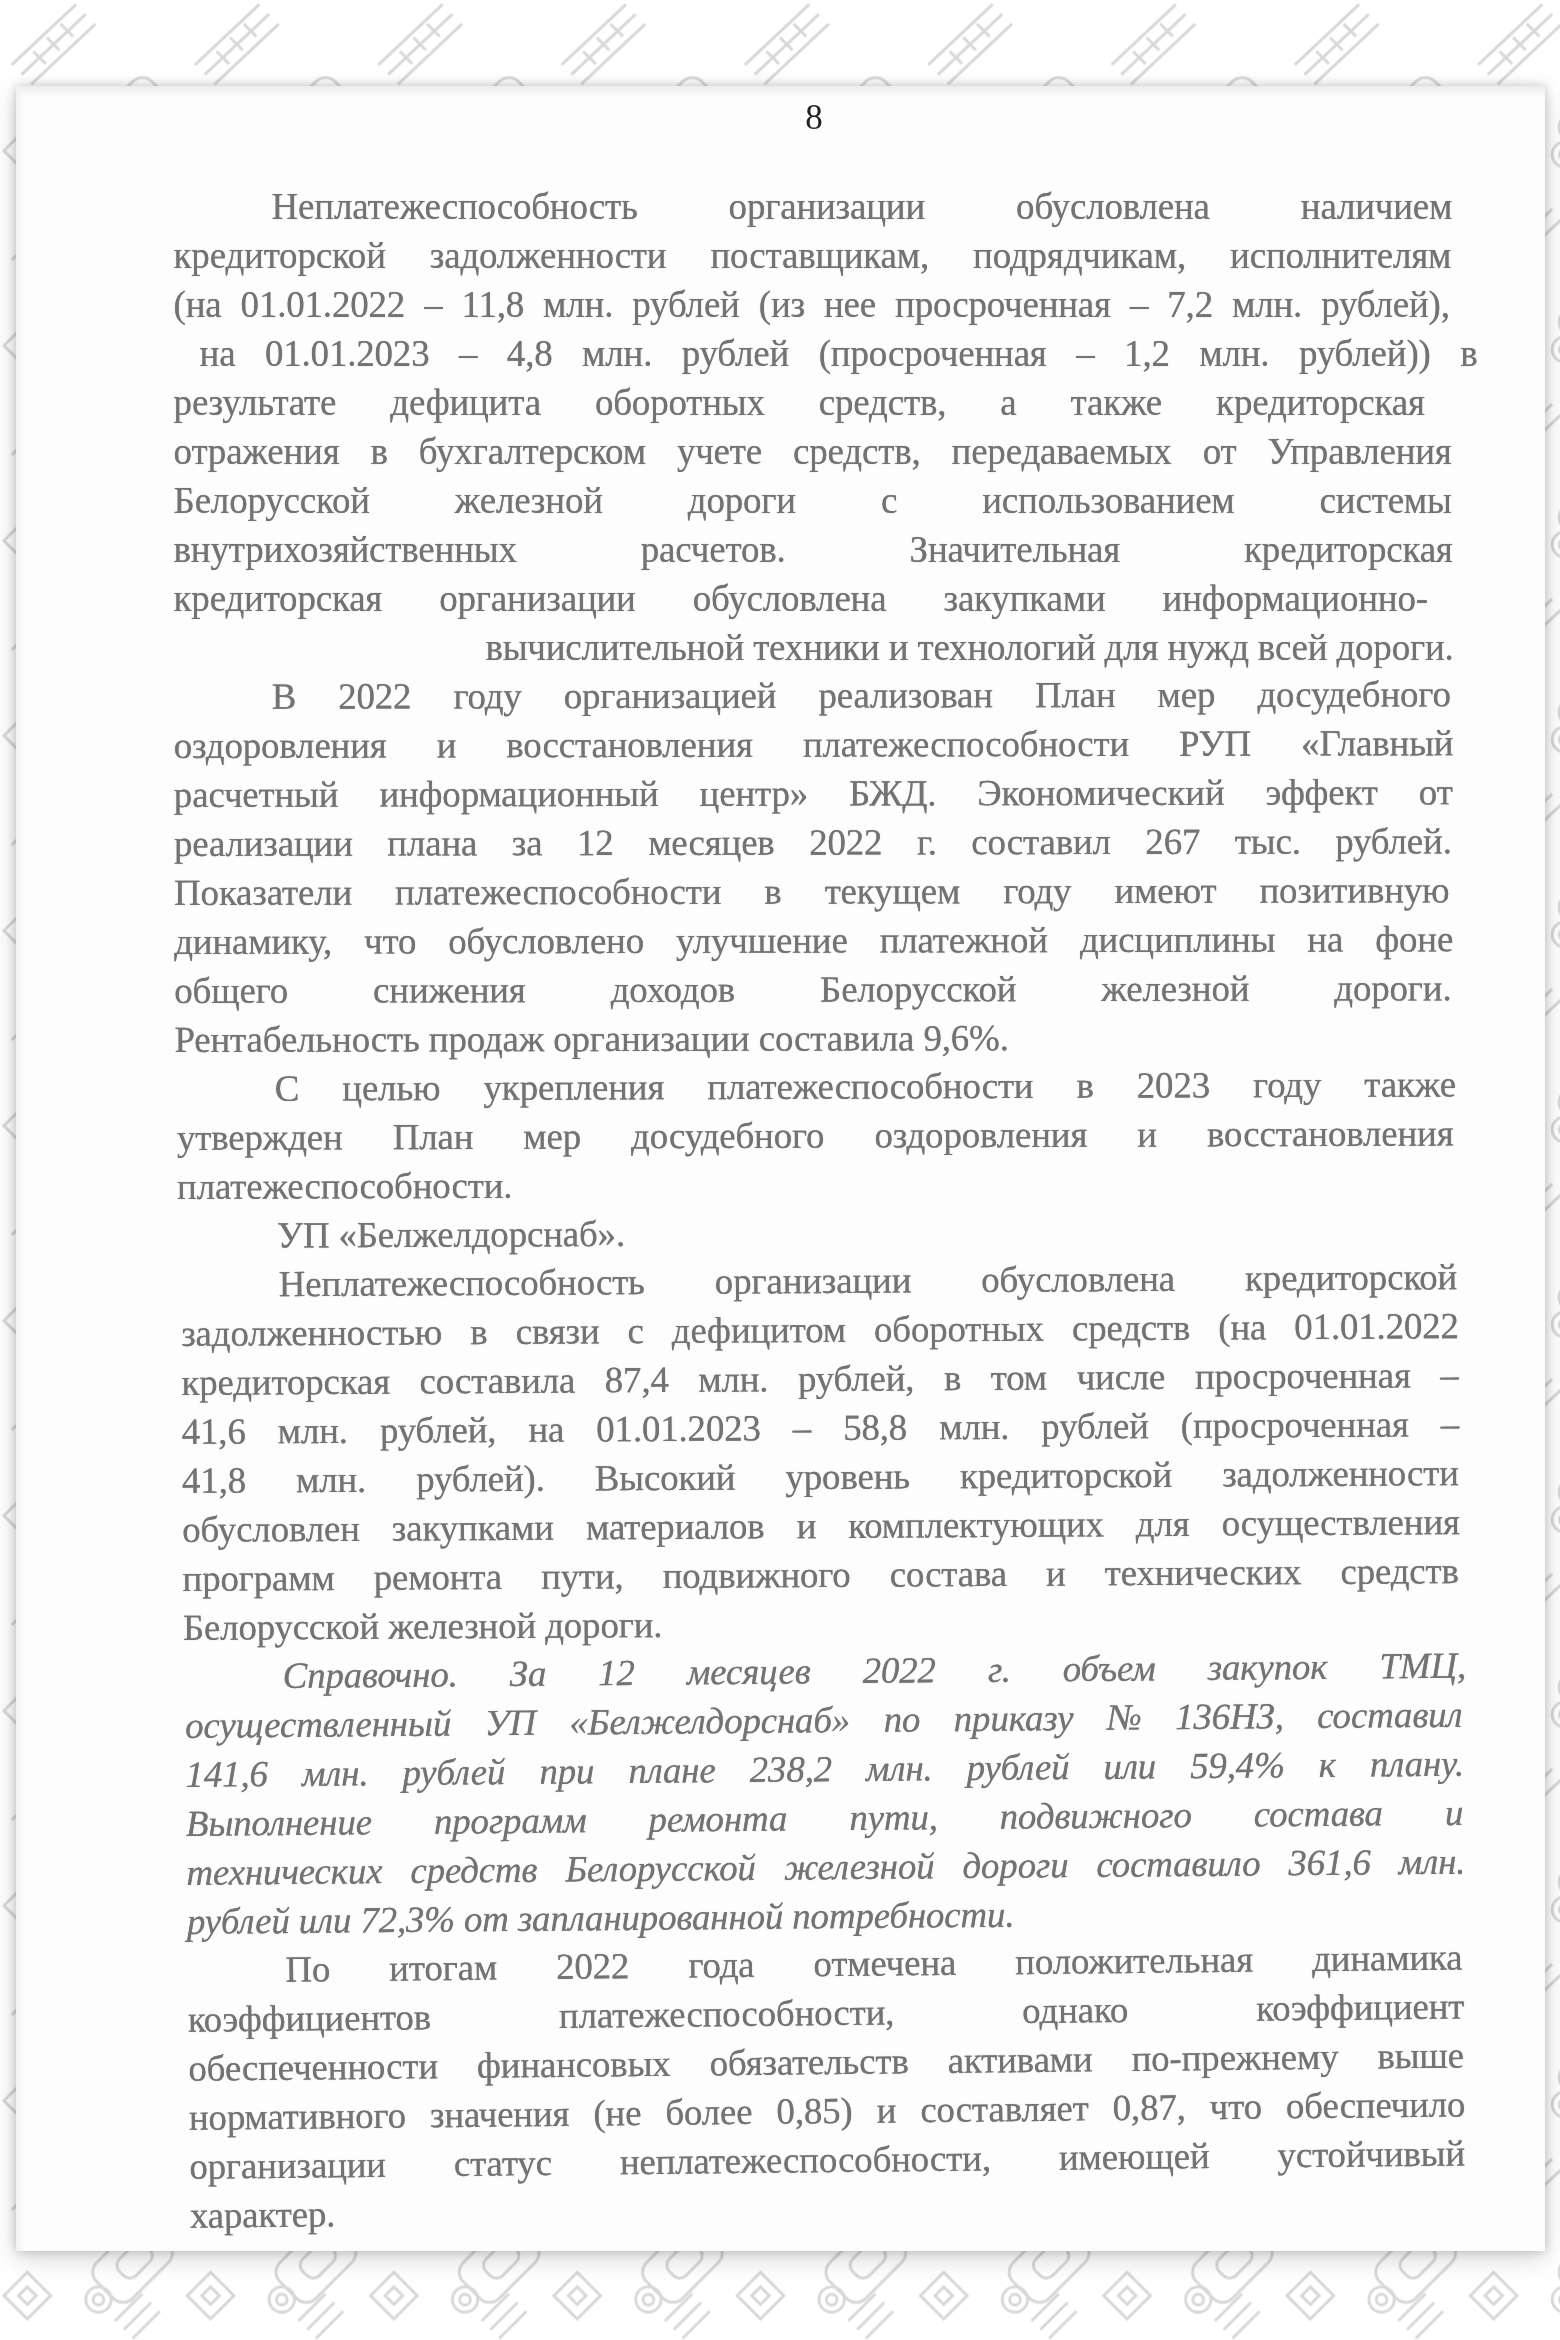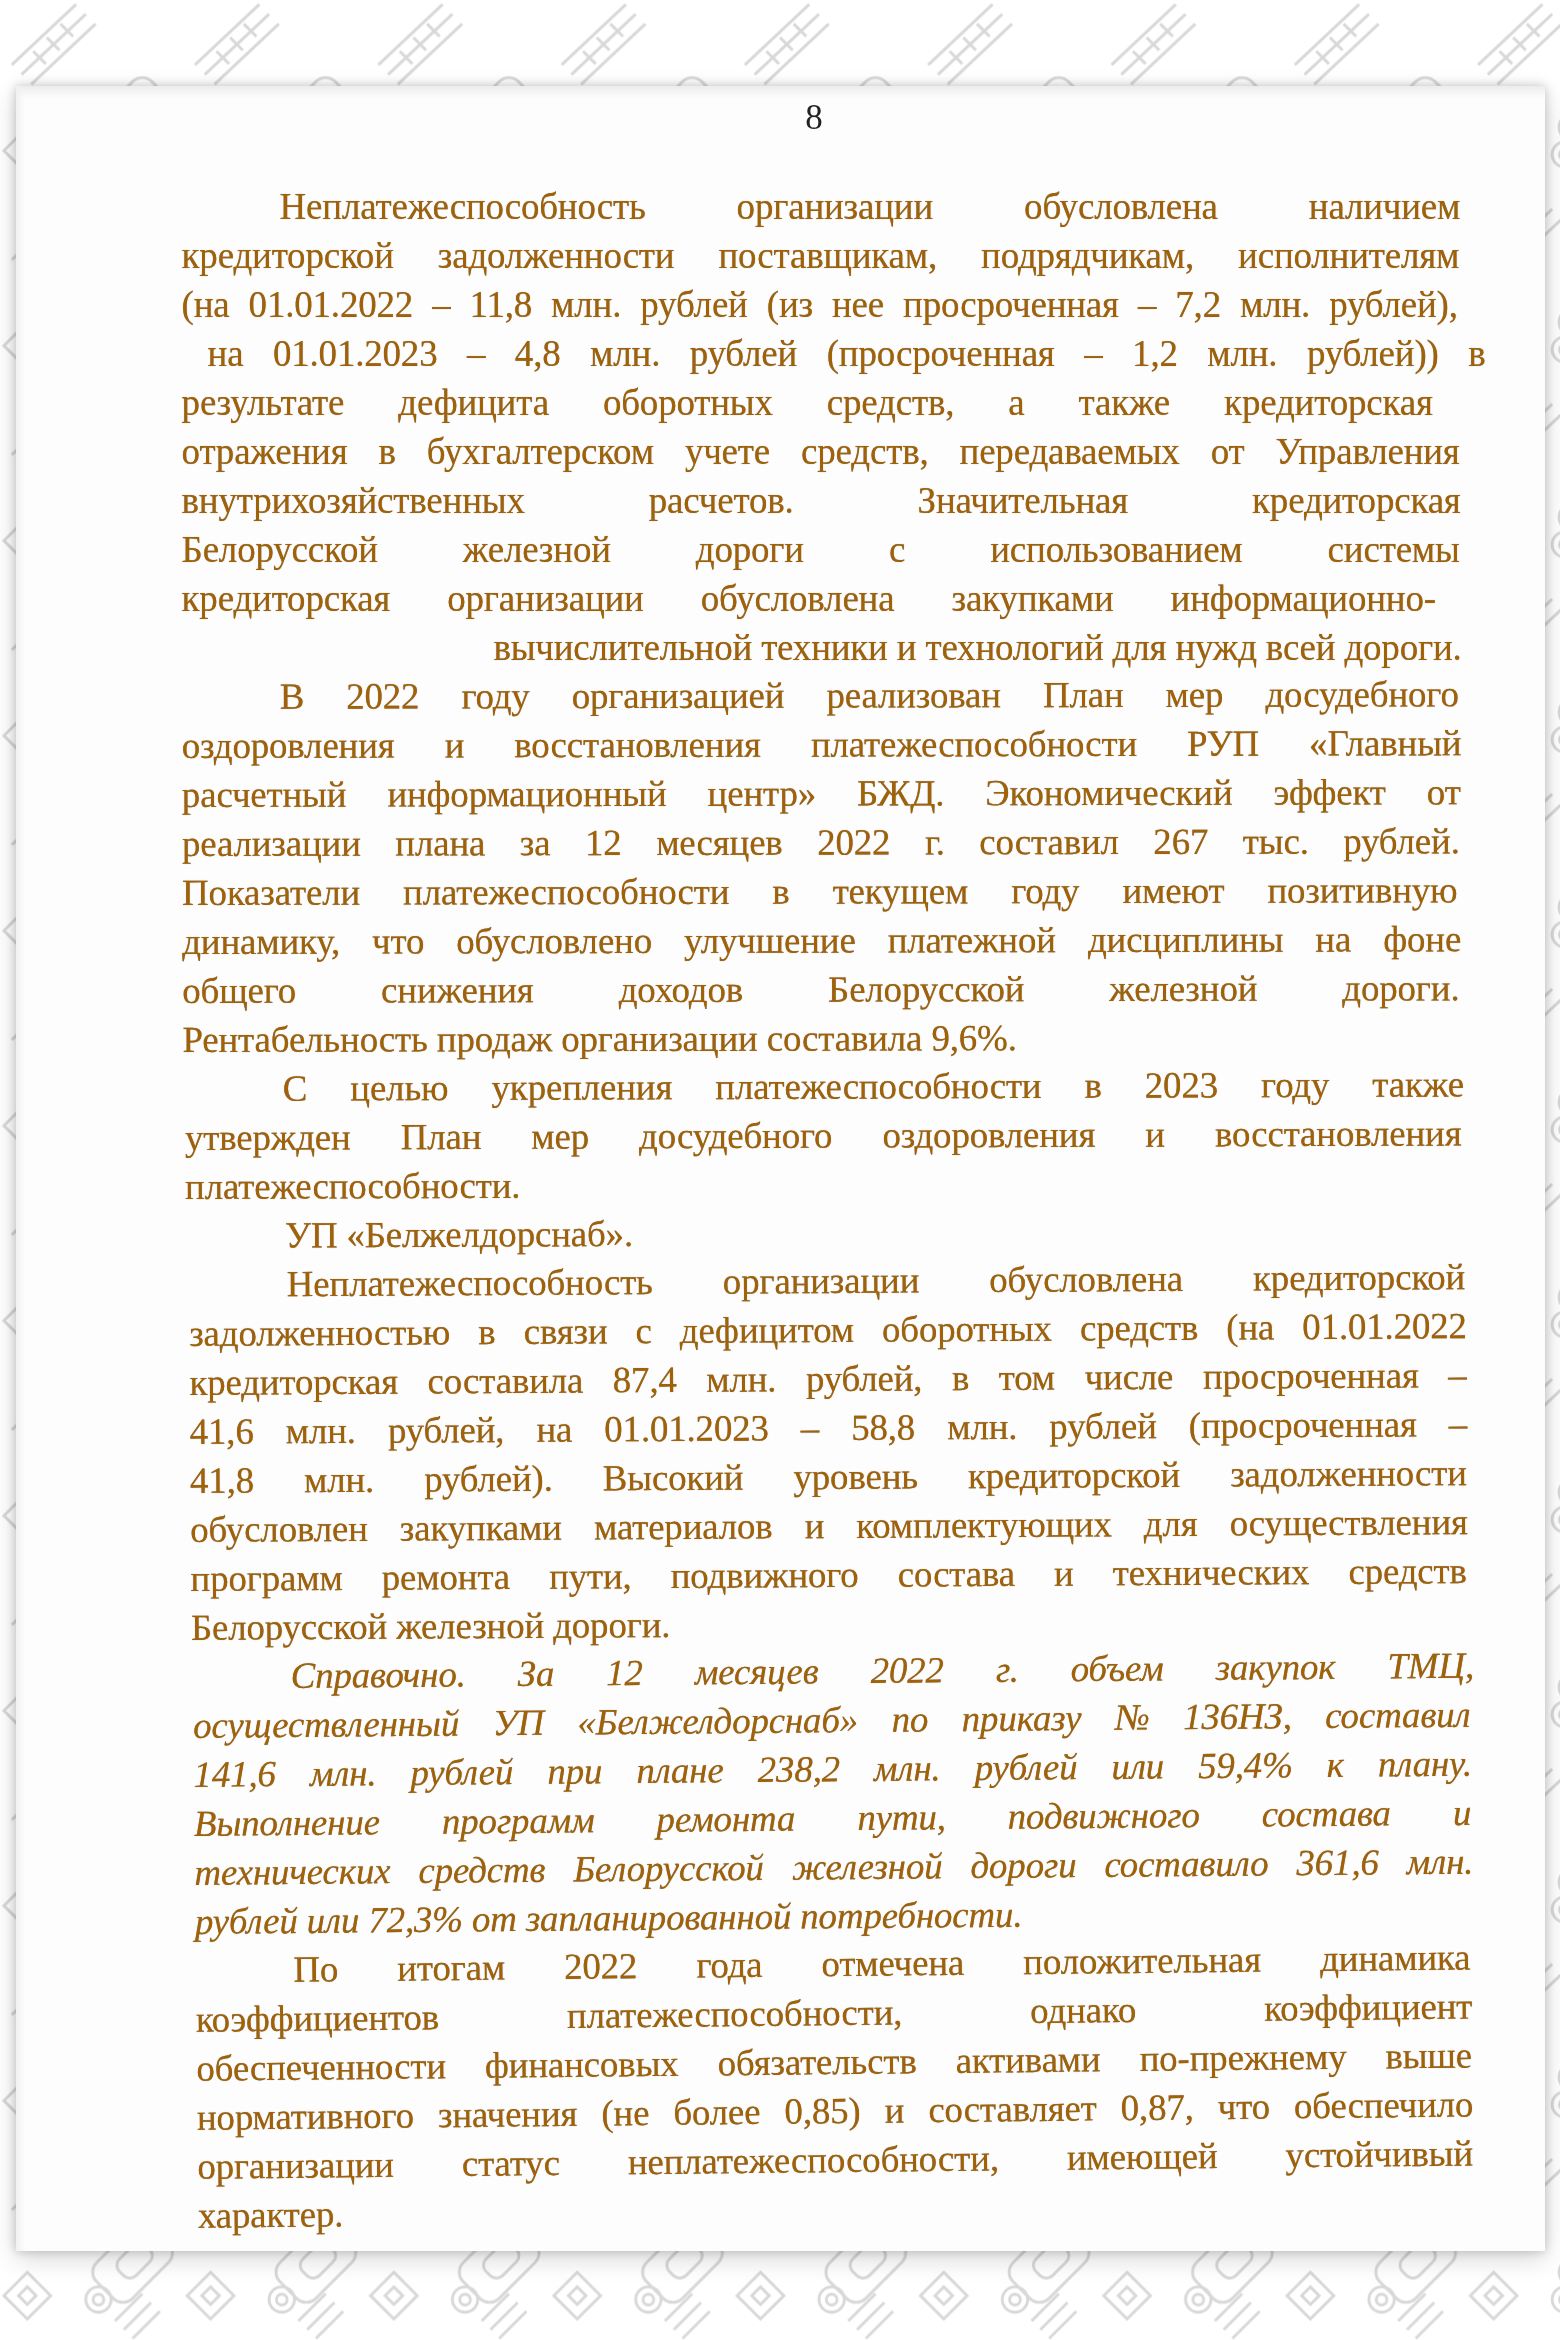--- a/index.html
+++ b/index.html
@@ -41,25 +41,25 @@
   .page-number {
     position: absolute;
     top: 11.7px; left: 0; width: 100%;
     text-align: center;
     transform: translateX(34px);
     font-size: 35px;
     color: #222;
   }
   .text-block {
     position: absolute;
-    left: 166px; top: 96px;
+    left: 158px; top: 96px;
     width: 1280px;
     font-size: 37px;
     line-height: 49px;
-    color: #a16207;
+    color: #737373;
     text-shadow: 0 0 0.8px rgba(24,24,24,0.55); 
   }
   .para { margin: 0; transform-origin: 0 50%; }
   
   .para:nth-child(2) { transform: rotate(-0.12deg); }
   .para:nth-child(3) { transform: rotate(-0.20deg) translateX(2.9px); }
   .para:nth-child(4) { transform: rotate(-0.25deg) translateX(4.9px); }
   .para:nth-child(5) { transform: rotate(-0.35deg) translateX(7.8px); }
   .para:nth-child(6) { transform: rotate(-0.50deg) translateX(11.7px); }
   .para:nth-child(7) { transform: rotate(-0.60deg) translateX(14.6px); }
@@ -102,22 +102,22 @@
   <div class="sheet">
     <div class="page-number">8</div>
     <div class="text-block" id="text-block">
         <div class="para">
           <div class="line firstline" style="word-spacing: 82px;">Неплатежеспособность организации обусловлена наличием</div>
           <div class="line" style="word-spacing: 35px;">кредиторской задолженности поставщикам, подрядчикам, исполнителям</div>
           <div class="line" style="word-spacing: 10px;">(на 01.01.2022 – 11,8 млн. рублей (из нее просроченная – 7,2 млн. рублей),</div>
           <div class="line" style="word-spacing: 20.5px; margin-left: 26px;">на 01.01.2023 – 4,8 млн. рублей (просроченная – 1,2 млн. рублей)) в</div>
           <div class="line" style="word-spacing: 45px;">результате дефицита оборотных средств, а также кредиторская</div>
           <div class="line" style="word-spacing: 22px;">отражения в бухгалтерском учете средств, передаваемых от Управления</div>
+          <div class="line" style="word-spacing: 76px;">Белорусской железной дороги с использованием системы</div>
           <div class="line" style="word-spacing: 115px;">внутрихозяйственных расчетов. Значительная кредиторская</div>
-          <div class="line" style="word-spacing: 76px;">Белорусской железной дороги с использованием системы</div>
           <div class="line" style="word-spacing: 48px;">кредиторская организации обусловлена закупками информационно-</div>
           <div class="line lastline" style="word-spacing: 0px; text-align: right;">вычислительной техники и технологий для нужд всей дороги.</div>
         </div>
         <div class="para">
           <div class="line firstline" style="word-spacing: 33px;">В 2022 году организацией реализован План мер досудебного</div>
           <div class="line" style="word-spacing: 41px;">оздоровления и восстановления платежеспособности РУП «Главный</div>
           <div class="line" style="word-spacing: 32px;">расчетный информационный центр» БЖД. Экономический эффект от</div>
           <div class="line" style="word-spacing: 25.5px;">реализации плана за 12 месяцев 2022 г. составил 267 тыс. рублей.</div>
           <div class="line" style="word-spacing: 34px;">Показатели платежеспособности в текущем году имеют позитивную</div>
           <div class="line" style="word-spacing: 23px;">динамику, что обусловлено улучшение платежной дисциплины на фоне</div>

